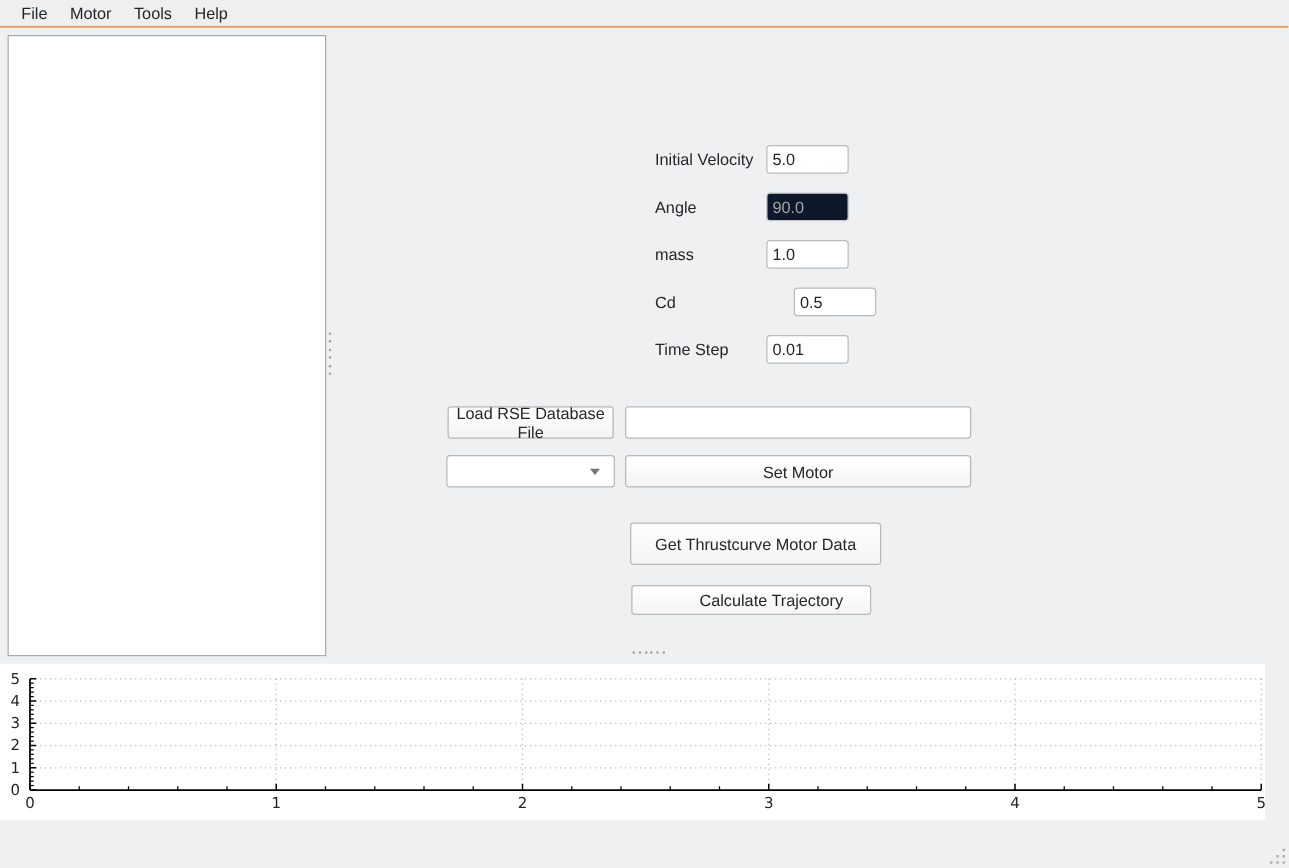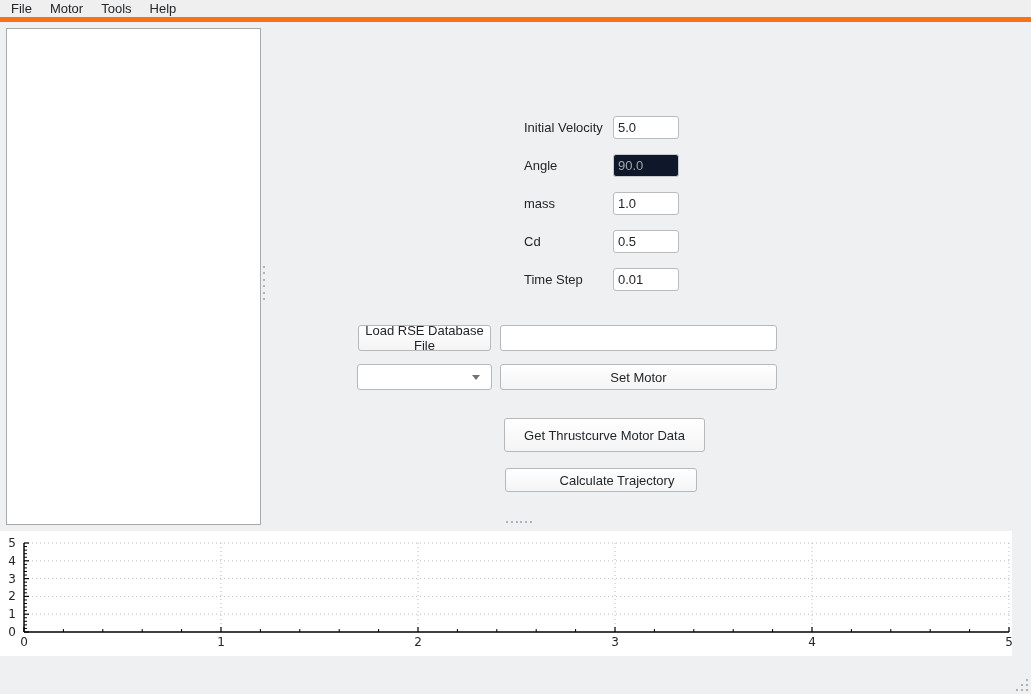--- a/index.html
+++ b/index.html
@@ -7,22 +7,22 @@
   body {
     font-family: "Liberation Sans", "DejaVu Sans", sans-serif;
     background:#eff0f1;
     overflow:hidden;
   }
   .window { position:relative; width:1031px; height:694px; background:#eff0f1; overflow:hidden; }
 
   
   .menubar {
     position:absolute; top:0; left:0; right:0; height:22px;
-    background:#efeff0; border-bottom:5px solid #f97316;
-    display:flex; align-items:center; padding-left:2px;
+    background:#efeff0; border-bottom:1px solid #f97316;
+    display:flex; align-items:center; padding-left:8px;
   }
   .menu-item {
     font-size:13px; color:#232629; padding:2px 9px; cursor:default;
   }
 
   
   .left-panel {
     position:absolute; left:6px; top:28px; width:255px; height:497px;
     background:#ffffff; border:1px solid #a8abae;
   }
@@ -105,21 +105,21 @@
   <div class="field-label" style="top:116px;">Initial Velocity</div>
   <input class="field-input" style="top: 116px;" value="5.0">
 
   <div class="field-label" style="top:154px;">Angle</div>
   <input class="field-input disabled" style="top: 154px;" disabled="" value="90.0">
 
   <div class="field-label" style="top:192px;">mass</div>
   <input class="field-input" style="top: 192px;" value="1.0">
 
   <div class="field-label" style="top:230px;">Cd</div>
-  <input class="field-input" style="top: 230px;" value="0.5">
+  <input class="field-input" style="top: 230px; margin-left: 22px;" value="0.5">
 
   <div class="field-label" style="top:268px;">Time Step</div>
   <input class="field-input" style="top: 268px;" value="0.01">
 
   <button class="btn" style="left:358px; top:325px; width:133px; height:26px;">Load RSE Database File</button>
   <input class="wide-input" style="left: 500px; top: 325px; width: 277px; height: 26px;" value="">
 
   <div class="combo">
     <span></span>
     <span class="combo-arrow"></span>

